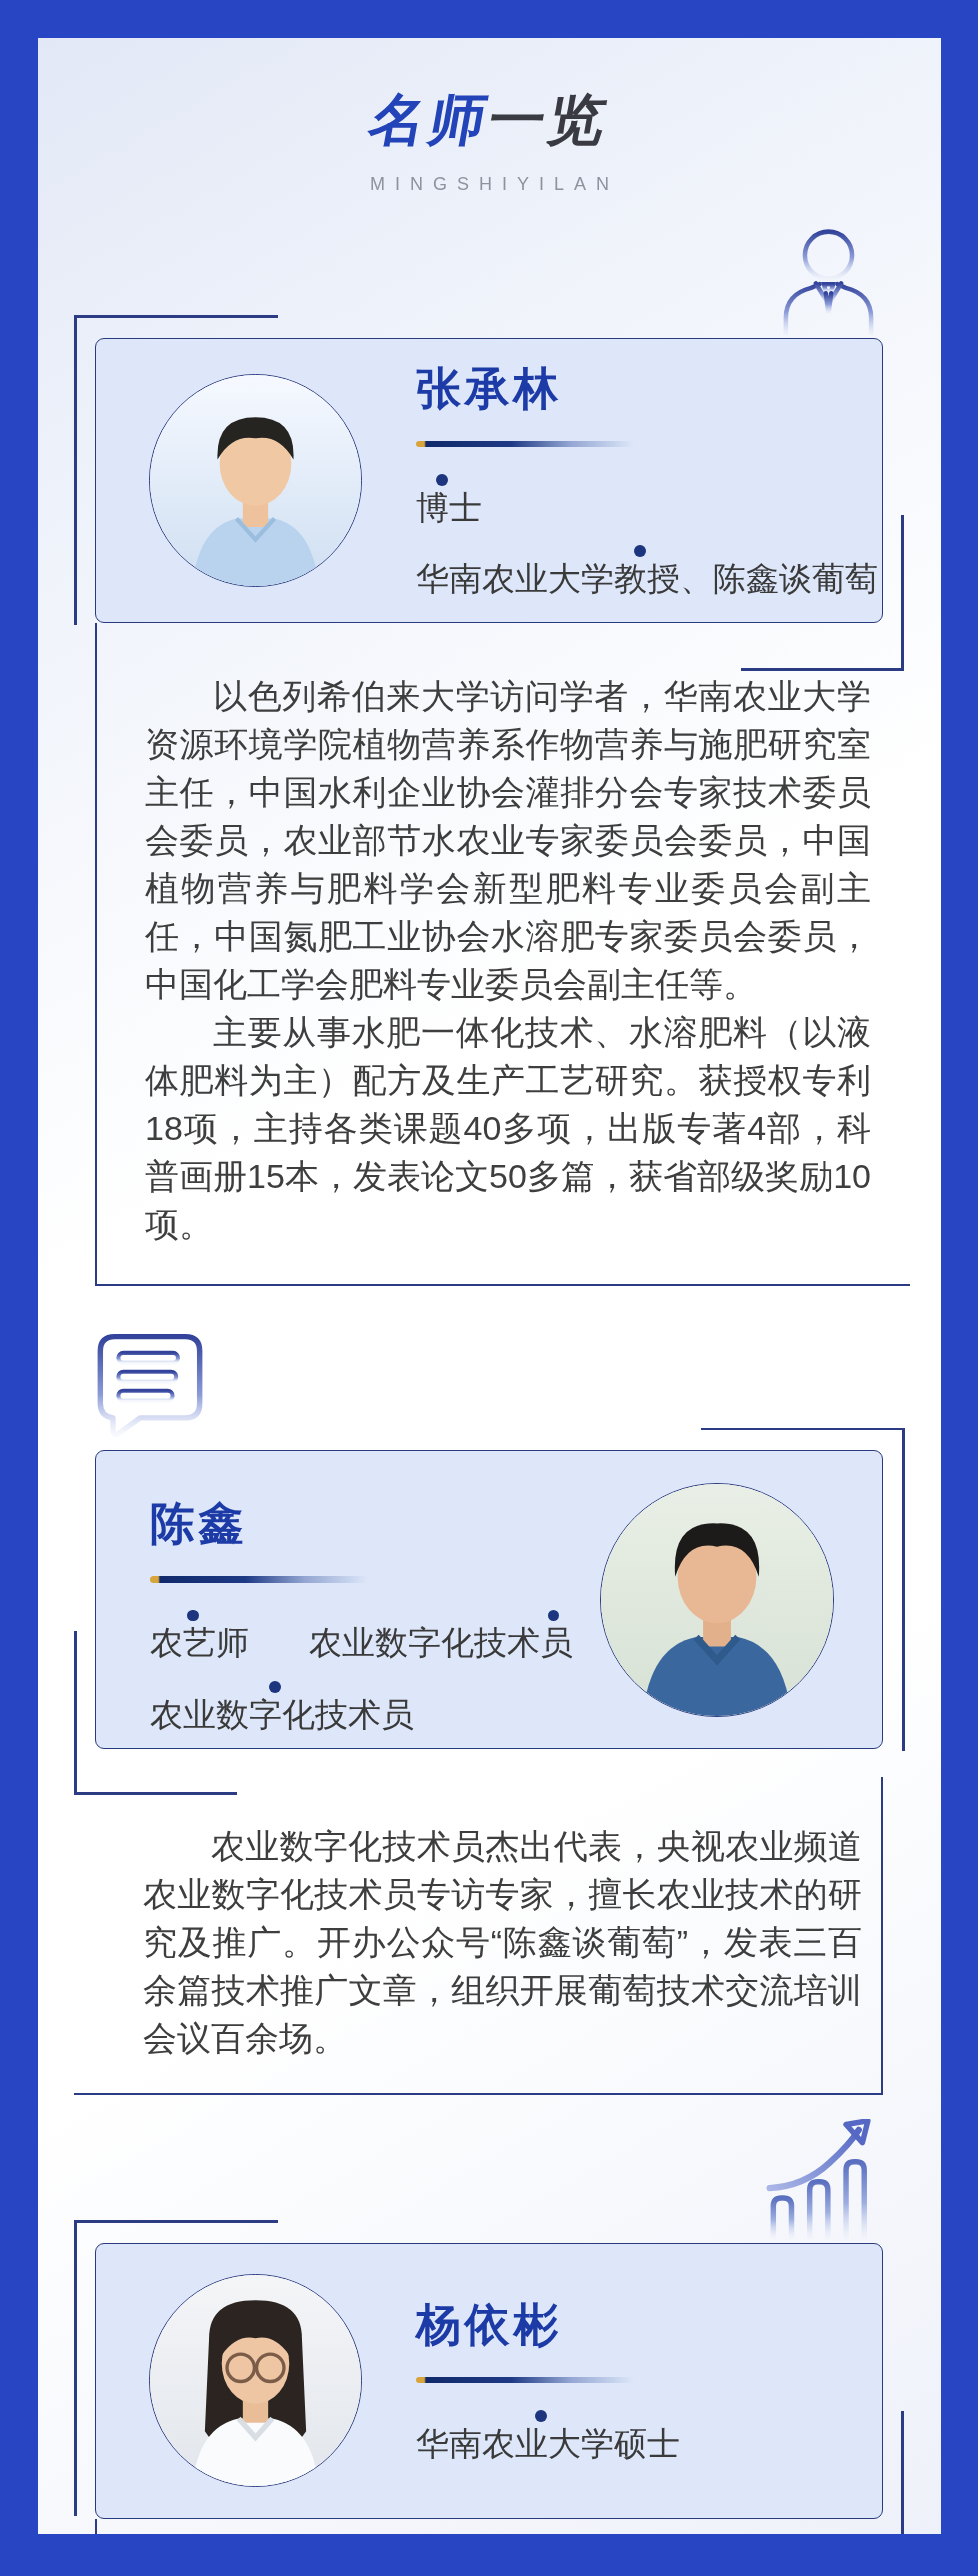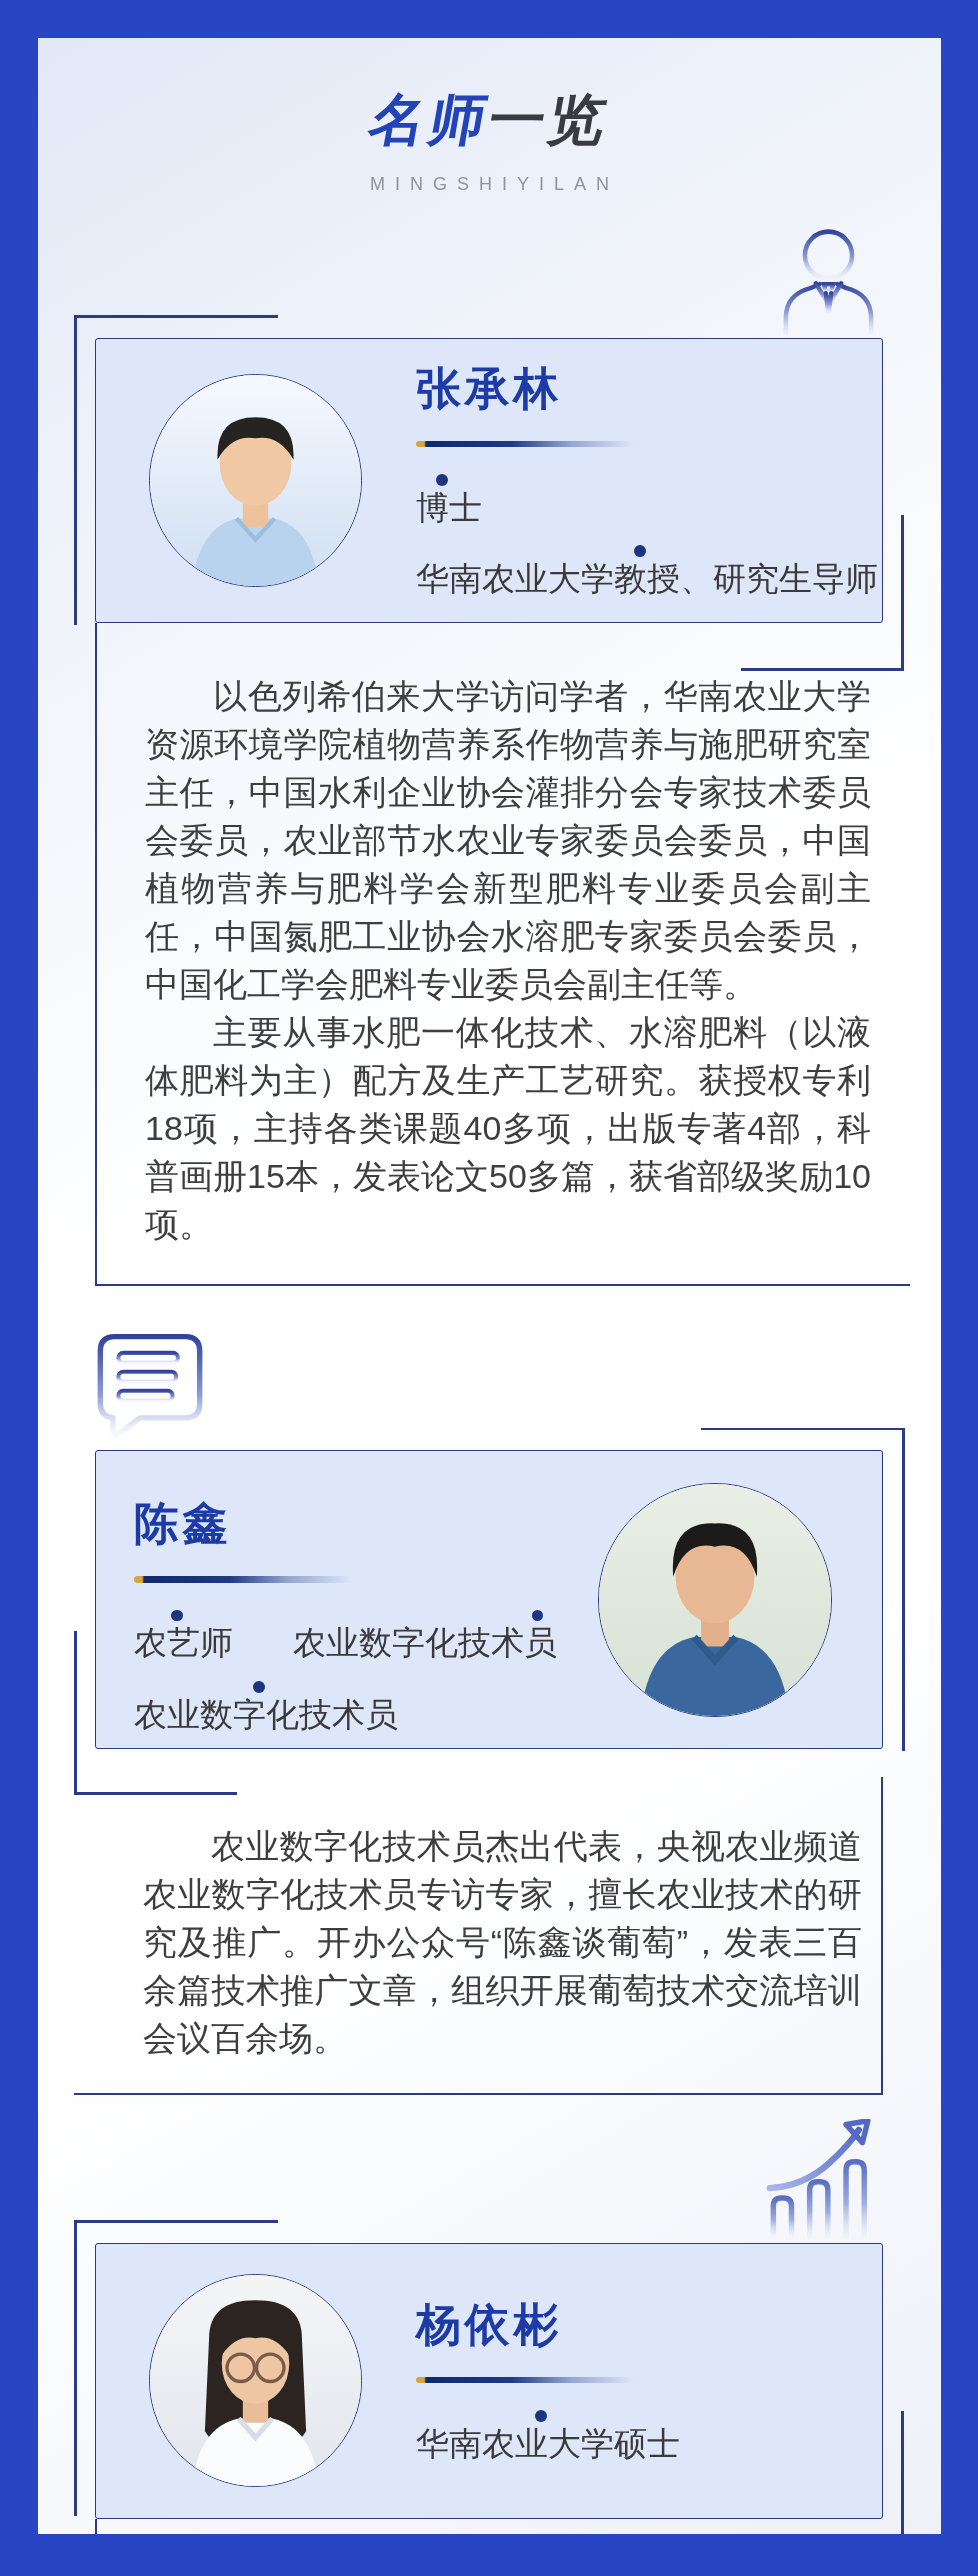--- a/index.html
+++ b/index.html
@@ -37,39 +37,39 @@
   .icon-row{ display:flex; }
   .icon-row.right{ justify-content:flex-end; }
   .icon-row.left{ justify-content:flex-start; }
 
   .card-wrap{ position:relative; }
   .card{
     position:relative;
     display:flex; align-items:center;
     background:#dde7f9;
     border:1.8px solid #2a3a7e;
-    border-radius:3px;
+    border-radius:9px;
     width:788px;
     z-index:2;
   }
   .card.photo-left{ padding-left:53px; }
   .card.photo-right{ padding-right:50px; }
 
   .avatar{
     flex:0 0 auto;
     border-radius:50%;
     border:1.8px solid #2a3a7e;
     overflow:hidden;
     background:#fff;
   }
   .avatar svg{ display:block; width:100%; height:100%; }
 
   .profile-col{ flex:1 1 auto; }
   .card.photo-left .profile-col{ padding-left:54px; padding-right:18px; }
-  .card.photo-right .profile-col{ padding-left:38px; padding-right:27px;margin-top:32px; }
+  .card.photo-right .profile-col{ padding-left:54px; padding-right:27px;margin-top:32px; }
 
   .name{
     font-size:45px; font-weight:700; color:#1d3ba6; letter-spacing:3.6px;
     margin-bottom:22px;
   }
   .divider{
     position:relative; width:227px; height:6.3px; border-radius:3.6px;
     background:linear-gradient(90deg,#d8a53c 0px,#d8a53c 8.2px,#10296b 10px,#1e3a85 42%,#93a6d2 68%,rgba(205,214,238,0) 96%);
     margin-bottom:27px;
   }
@@ -186,21 +186,21 @@
             <div class="creds">
               <div class="cred-row">
                 <span class="cred">
                     <span class="dot"></span>
                     <span>博士</span>
                   </span>
               </div>
               <div class="cred-row">
                 <span class="cred">
                     <span class="dot"></span>
-                    <span>华南农业大学教授、研究生导师</span>
+                    <span>华南农业大学教授、陈鑫谈葡萄</span>
                   </span>
               </div>
             </div>
           </div>
         </div>
       </div>
 
       <div class="bio side-left">
         <p>以色列希伯来大学访问学者，华南农业大学资源环境学院植物营养系作物营养与施肥研究室主任，中国水利企业协会灌排分会专家技术委员会委员，农业部节水农业专家委员会委员，中国植物营养与肥料学会新型肥料专业委员会副主任，中国氮肥工业协会水溶肥专家委员会委员，中国化工学会肥料专业委员会副主任等。</p>
         <p>主要从事水肥一体化技术、水溶肥料（以液体肥料为主）配方及生产工艺研究。获授权专利18项，主持各类课题40多项，出版专著4部，科普画册15本，发表论文50多篇，获省部级奖励10项。</p>

